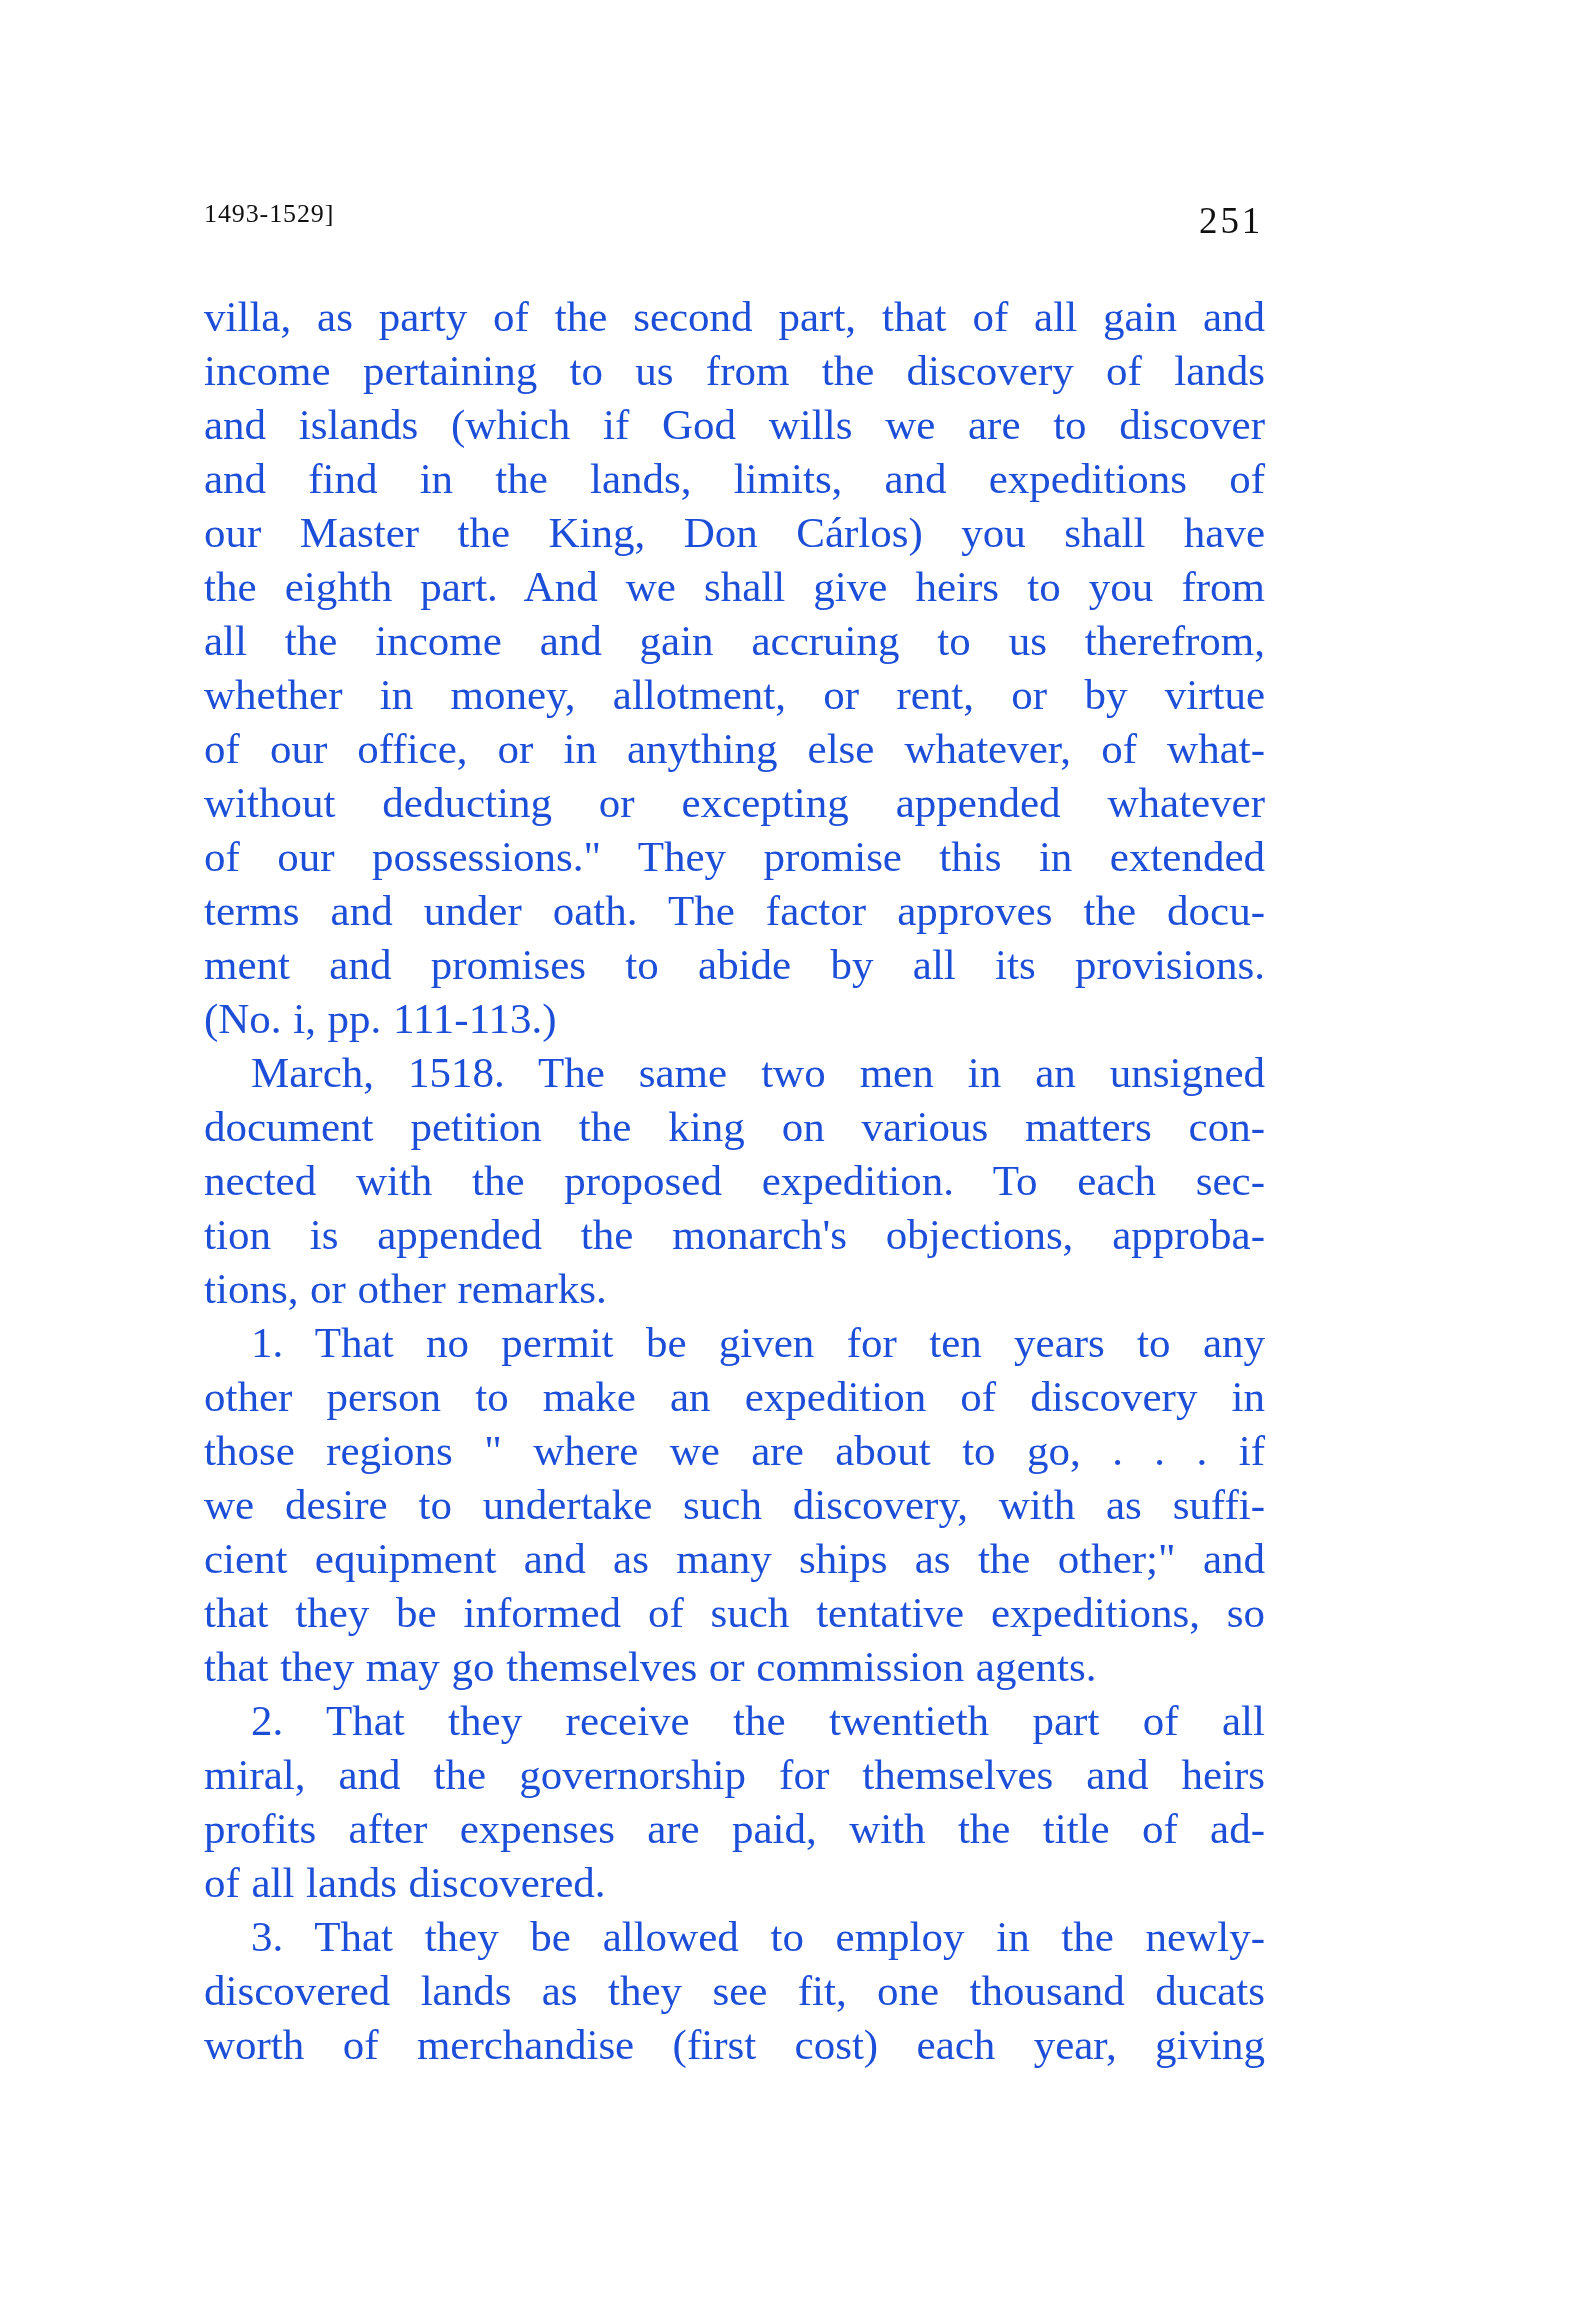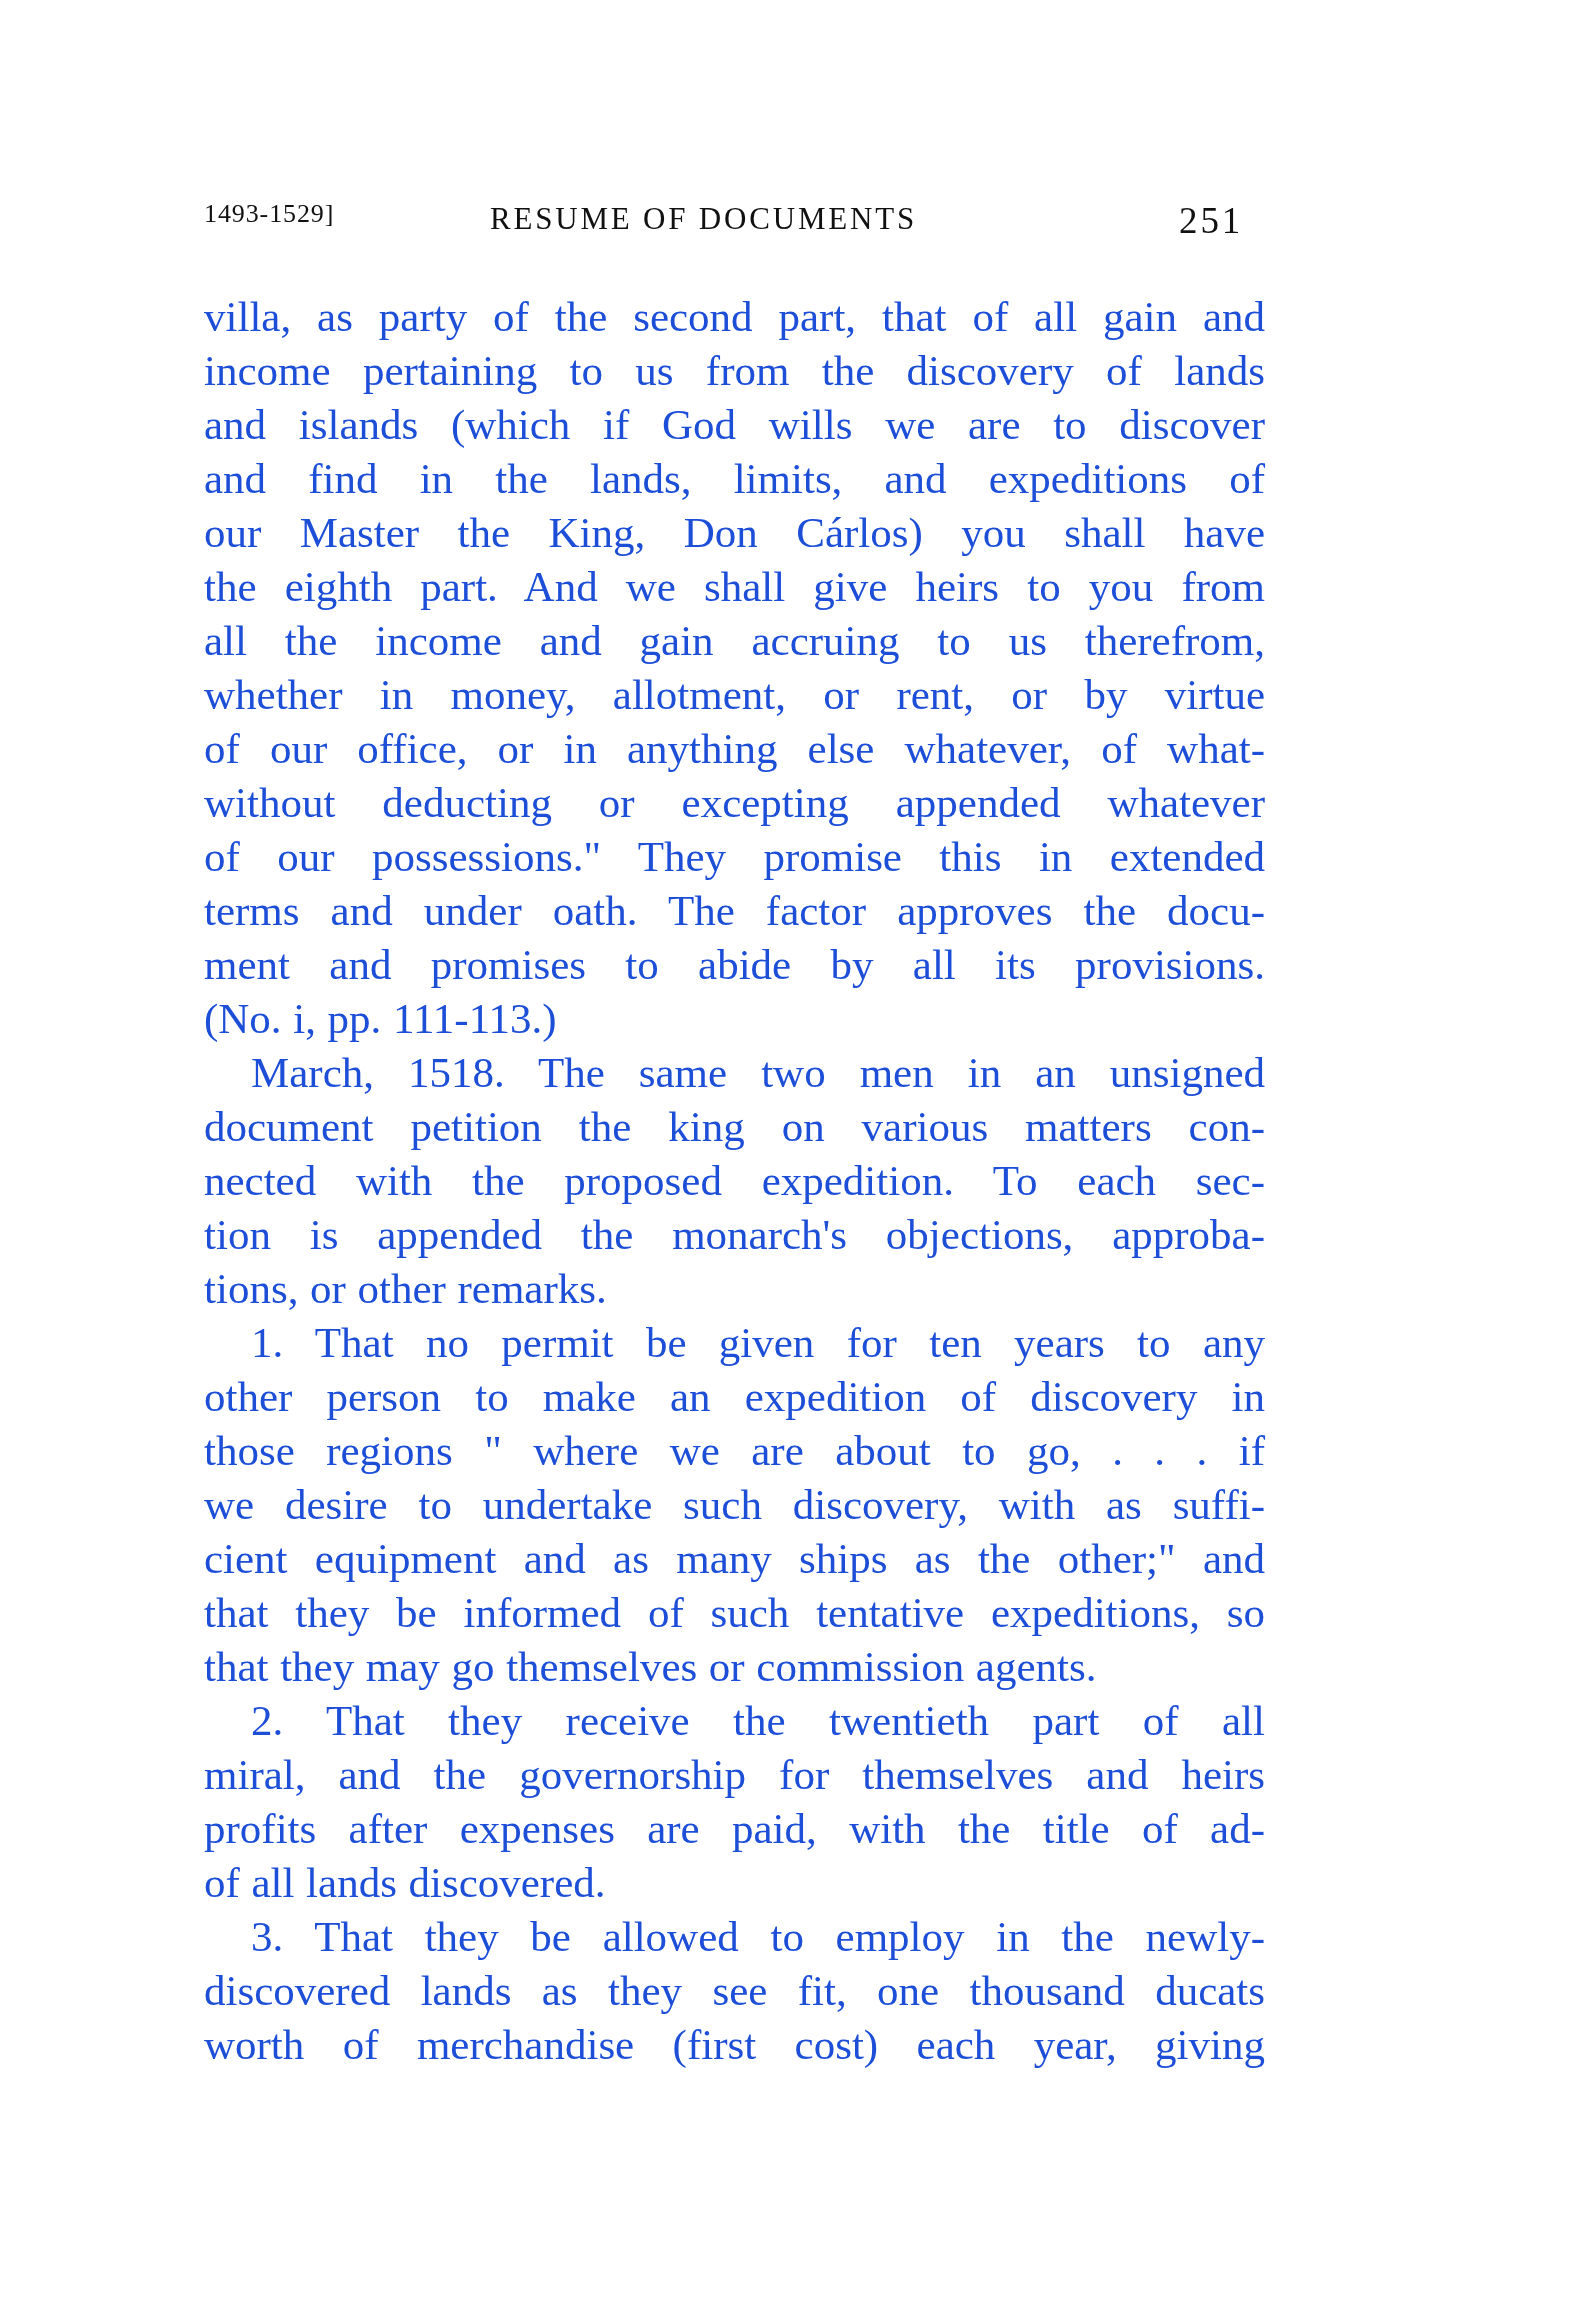--- a/index.html
+++ b/index.html
@@ -4,38 +4,37 @@
 <style>
   html, body { margin: 0; padding: 0; background: #ffffff; }
   body { width: 1595px; height: 2492px; position: relative; overflow: hidden; }
   .page { position: absolute; left: 0; top: 0; width: 1595px; height: 2492px; background: #ffffff; }
   .running-head {
     position: absolute; left: 204px; top: 194px; width: 1061px; height: 46px;
     font-family: "Liberation Serif", "DejaVu Serif", serif; color: #111;
   }
   .rh-left { position: absolute; left: 0; top: 4.6px; font-size: 26px; letter-spacing: 0.9px; }
   .rh-center { position: absolute; left: 286px; top: 7.4px; font-size: 31px; letter-spacing: 2.8px; }
-  .rh-right { position: absolute; right: 22px; top: 4.6px; font-size: 37px; letter-spacing: 2.8px; }
+  .rh-right { position: absolute; right: 2px; top: 4.6px; font-size: 37px; letter-spacing: 2.8px; }
   .body-text {
     position: absolute; left: 204px; top: 290px; width: 1061px;
     font-family: "Liberation Serif", "DejaVu Serif", serif;
     font-size: 43px; line-height: 54px; color: #1d4ed8;
   }
   .line { display: block; height: 54px; white-space: nowrap; text-align: justify; text-align-last: justify; word-spacing: 0.9px; }
   .line.last { text-align-last: left; }
   .line.indent { padding-left: 47px; }
 </style>
 </head>
 <body>
 
 <div class="page">
 
   <div class="running-head">
     <span class="rh-left">1493-1529]</span>
-    <span class="rh-center">RESUME OF DOCUMENTS</span>
     <span class="rh-right">251</span>
   </div>
 
   <div class="body-text">
     <span class="line">villa, as party of the second part, that of all gain and</span>
     <span class="line">income pertaining to us from the discovery of lands</span>
     <span class="line">and islands (which if God wills we are to discover</span>
     <span class="line">and find in the lands, limits, and expeditions of</span>
     <span class="line">our Master the King, Don Cárlos) you shall have</span>
     <span class="line">the eighth part.  And we shall give heirs to you from</span>

